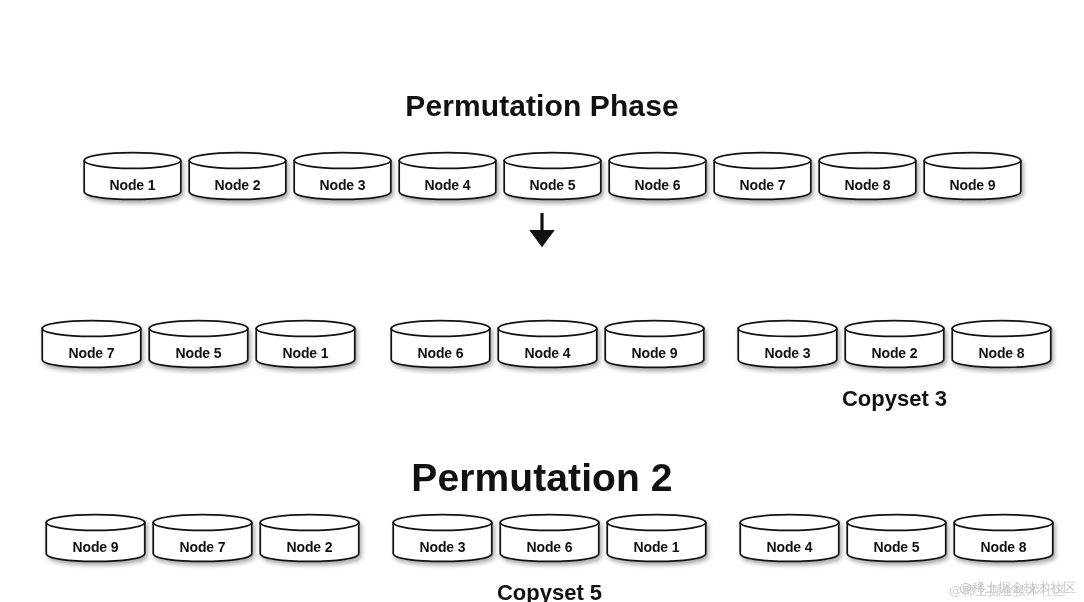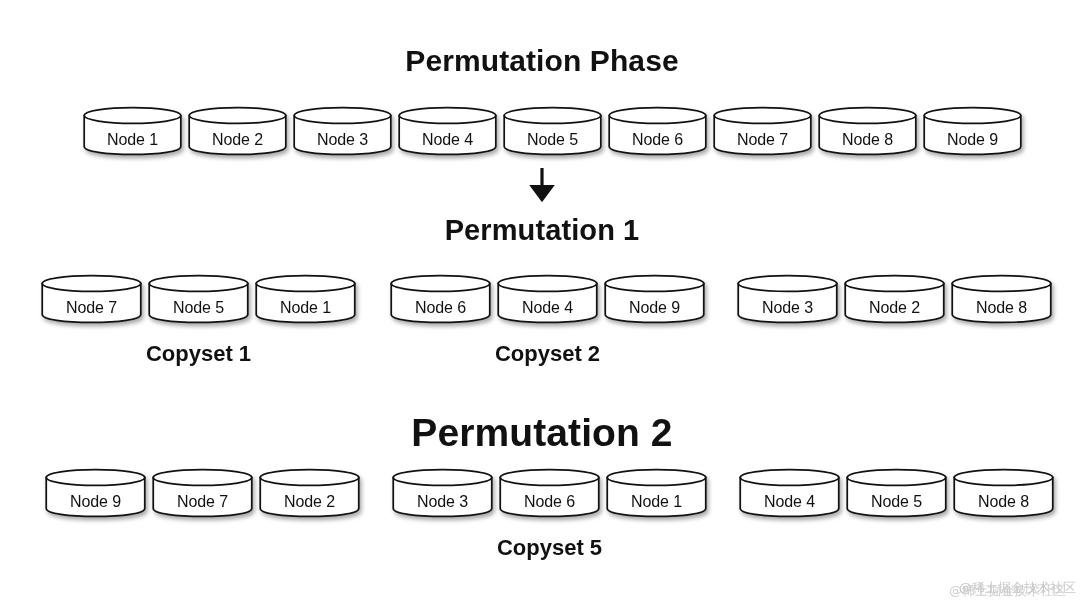--- a/index.html
+++ b/index.html
@@ -14,20 +14,21 @@
     height: 602px;
     position: relative;
     overflow: hidden;
     font-family: "Liberation Sans", "DejaVu Sans", sans-serif;
     color: #1a1a1a;
   }
 
   .stage {
     position: absolute;
     inset: 0;
+    margin-top: 45px;
   }
 
   
   .heading {
     position: absolute;
     width: 100%;
     left: 0;
     text-align: center;
     font-weight: bold;
     color: #111111;
@@ -115,22 +116,22 @@
 
   .cyl-label {
     position: absolute;
     left: 0;
     right: 0;
     top: 17px;
     bottom: 0;
     display: flex;
     align-items: center;
     justify-content: center;
-    font-size: 16px;
-    font-weight: normal;
+    font-size: 14px;
+    font-weight: bold;
     color: #111111;
     white-space: nowrap;
     letter-spacing: -0.1px;
     z-index: 2;
   }
 
   
   .copyset-caption {
     margin-top: 17px;
     font-size: 22px;
@@ -232,21 +233,20 @@
         <div class="cyl-label">Node 9</div>
       </div>
     </div>
 
   <div class="arrow-wrap">
     <svg width="26" height="34" viewBox="0 0 26 34" aria-hidden="true">
       <path d="M13 0.5 L13 24 M13 31.5 L3.4 18.6 L22.6 18.6 Z" fill="#111111" stroke="#111111" stroke-width="3.2" stroke-linecap="square" stroke-linejoin="miter"></path>
     </svg>
   </div>
 
-  <div class="heading heading-perm1">Permutation 1</div>
 
   <div class="copyset-group perm1-g1">
     <div class="group-row">
         <div class="cyl wide">
           <svg viewBox="0 0 101 50" preserveAspectRatio="none">
             <path d="M2.2 9.5 L2.2 40.5 C2.2 45.6 24.4 48.4 50.5 48.4 C76.6 48.4 98.8 45.6 98.8 40.5 L98.8 9.5 Z" fill="#ffffff" stroke="#111111" stroke-width="1.7"></path>
             <ellipse cx="50.5" cy="9.5" rx="48.3" ry="7.9" fill="#ffffff" stroke="#111111" stroke-width="1.7"></ellipse>
           </svg>
           <div class="cyl-label">Node 7</div>
         </div>
@@ -258,21 +258,20 @@
           <div class="cyl-label">Node 5</div>
         </div>
         <div class="cyl wide">
           <svg viewBox="0 0 101 50" preserveAspectRatio="none">
             <path d="M2.2 9.5 L2.2 40.5 C2.2 45.6 24.4 48.4 50.5 48.4 C76.6 48.4 98.8 45.6 98.8 40.5 L98.8 9.5 Z" fill="#ffffff" stroke="#111111" stroke-width="1.7"></path>
             <ellipse cx="50.5" cy="9.5" rx="48.3" ry="7.9" fill="#ffffff" stroke="#111111" stroke-width="1.7"></ellipse>
           </svg>
           <div class="cyl-label">Node 1</div>
         </div>
       </div>
-    <div class="copyset-caption">Copyset 1</div>
   </div>
 
   <div class="copyset-group perm1-g2">
     <div class="group-row">
         <div class="cyl wide">
           <svg viewBox="0 0 101 50" preserveAspectRatio="none">
             <path d="M2.2 9.5 L2.2 40.5 C2.2 45.6 24.4 48.4 50.5 48.4 C76.6 48.4 98.8 45.6 98.8 40.5 L98.8 9.5 Z" fill="#ffffff" stroke="#111111" stroke-width="1.7"></path>
             <ellipse cx="50.5" cy="9.5" rx="48.3" ry="7.9" fill="#ffffff" stroke="#111111" stroke-width="1.7"></ellipse>
           </svg>
           <div class="cyl-label">Node 6</div>
@@ -285,21 +284,20 @@
           <div class="cyl-label">Node 4</div>
         </div>
         <div class="cyl wide">
           <svg viewBox="0 0 101 50" preserveAspectRatio="none">
             <path d="M2.2 9.5 L2.2 40.5 C2.2 45.6 24.4 48.4 50.5 48.4 C76.6 48.4 98.8 45.6 98.8 40.5 L98.8 9.5 Z" fill="#ffffff" stroke="#111111" stroke-width="1.7"></path>
             <ellipse cx="50.5" cy="9.5" rx="48.3" ry="7.9" fill="#ffffff" stroke="#111111" stroke-width="1.7"></ellipse>
           </svg>
           <div class="cyl-label">Node 9</div>
         </div>
       </div>
-    <div class="copyset-caption">Copyset 2</div>
   </div>
 
   <div class="copyset-group perm1-g3">
     <div class="group-row">
         <div class="cyl wide">
           <svg viewBox="0 0 101 50" preserveAspectRatio="none">
             <path d="M2.2 9.5 L2.2 40.5 C2.2 45.6 24.4 48.4 50.5 48.4 C76.6 48.4 98.8 45.6 98.8 40.5 L98.8 9.5 Z" fill="#ffffff" stroke="#111111" stroke-width="1.7"></path>
             <ellipse cx="50.5" cy="9.5" rx="48.3" ry="7.9" fill="#ffffff" stroke="#111111" stroke-width="1.7"></ellipse>
           </svg>
           <div class="cyl-label">Node 3</div>
@@ -312,20 +310,21 @@
           <div class="cyl-label">Node 2</div>
         </div>
         <div class="cyl wide">
           <svg viewBox="0 0 101 50" preserveAspectRatio="none">
             <path d="M2.2 9.5 L2.2 40.5 C2.2 45.6 24.4 48.4 50.5 48.4 C76.6 48.4 98.8 45.6 98.8 40.5 L98.8 9.5 Z" fill="#ffffff" stroke="#111111" stroke-width="1.7"></path>
             <ellipse cx="50.5" cy="9.5" rx="48.3" ry="7.9" fill="#ffffff" stroke="#111111" stroke-width="1.7"></ellipse>
           </svg>
           <div class="cyl-label">Node 8</div>
         </div>
       </div>
+    <div class="copyset-caption">Copyset 3</div>
   </div>
 
   <div class="heading heading-perm2">Permutation 2</div>
 
   <div class="copyset-group perm2-g1">
     <div class="group-row">
         <div class="cyl wide">
           <svg viewBox="0 0 101 50" preserveAspectRatio="none">
             <path d="M2.2 9.5 L2.2 40.5 C2.2 45.6 24.4 48.4 50.5 48.4 C76.6 48.4 98.8 45.6 98.8 40.5 L98.8 9.5 Z" fill="#ffffff" stroke="#111111" stroke-width="1.7"></path>
             <ellipse cx="50.5" cy="9.5" rx="48.3" ry="7.9" fill="#ffffff" stroke="#111111" stroke-width="1.7"></ellipse>

